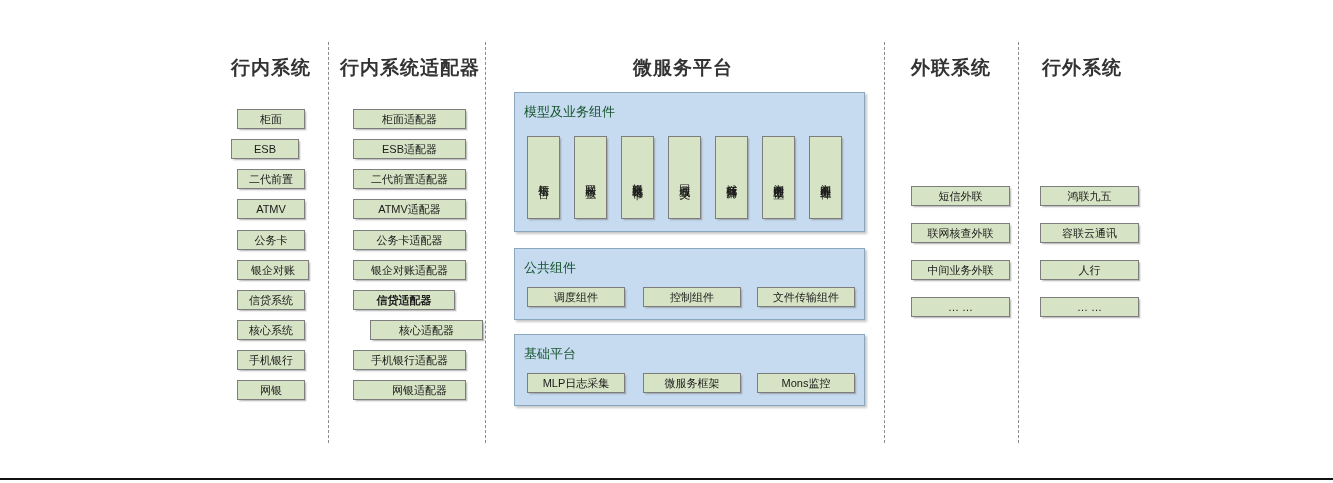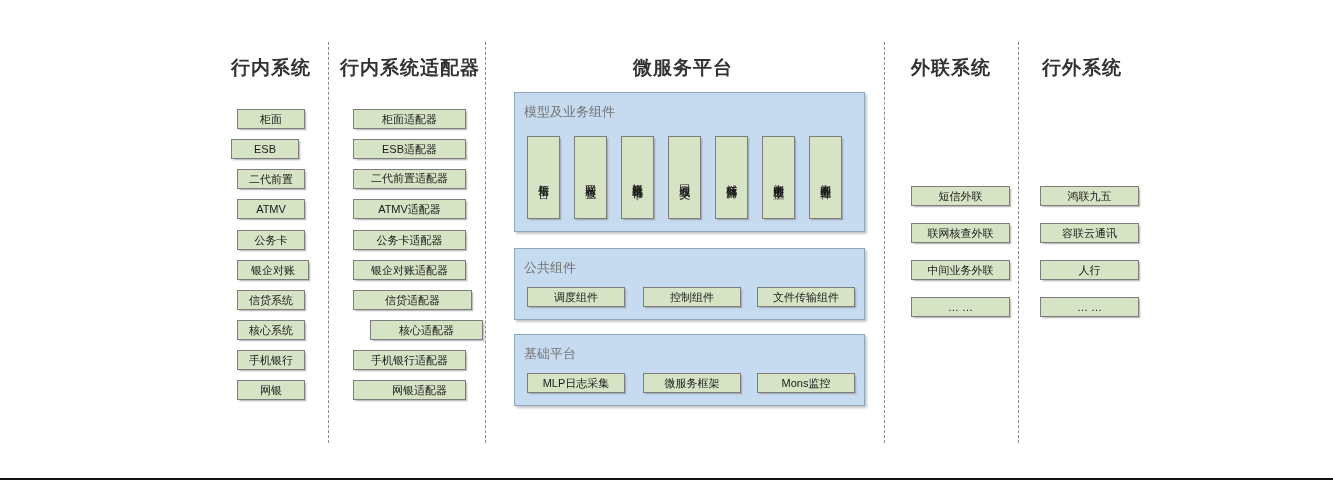--- a/index.html
+++ b/index.html
@@ -68,21 +68,21 @@
   .panel {
     position: absolute;
     box-sizing: border-box;
     background: #c6dbef;
     border: 1.2px solid #8ba6bf;
     box-shadow: 2px 2px 2px rgba(120,120,120,0.4);
   }
   .panel-label {
     position: absolute;
     font-size: 13px;
-    color: #737373;
+    color: #14532d;
     white-space: nowrap;
   }
 
   
   .page-rule {
     position: absolute;
     left: 0;
     width: 1333px;
     height: 2px;
     background: #111111;
@@ -110,25 +110,25 @@
   <div class="node" style="left:237px; top:199px; width:68px; height:20px;">ATMV</div>
   <div class="node" style="left:237px; top:230px; width:68px; height:20px;">公务卡</div>
   <div class="node" style="left:237px; top:260px; width:72px; height:20px;">银企对账</div>
   <div class="node" style="left:237px; top:290px; width:68px; height:20px;">信贷系统</div>
   <div class="node" style="left:237px; top:320px; width:68px; height:20px;">核心系统</div>
   <div class="node" style="left:237px; top:350px; width:68px; height:20px;">手机银行</div>
   <div class="node" style="left:237px; top:380px; width:68px; height:20px;">网银</div>
 
   <div class="node wide" style="left:353px; top:109px; width:113px; height:20px;">柜面适配器</div>
   <div class="node wide" style="left:353px; top:139px; width:113px; height:20px;">ESB适配器</div>
-  <div class="node wide" style="left:353px; top:169px; width:113px; height:20px;font-family:Liberation Mono, monospace;">二代前置适配器</div>
+  <div class="node wide" style="left:353px; top:169px; width:113px; height:20px;">二代前置适配器</div>
   <div class="node wide" style="left:353px; top:199px; width:113px; height:20px;">ATMV适配器</div>
   <div class="node wide" style="left:353px; top:230px; width:113px; height:20px;">公务卡适配器</div>
   <div class="node wide" style="left:353px; top:260px; width:113px; height:20px;">银企对账适配器</div>
-  <div class="node wide" style="left:353px; top:290px; width:119px; height:20px;">信贷适配器</div>
+  <div class="node wide" style="left:353px; top:290px; width:102px; height:20px;font-weight:bold;">信贷适配器</div>
   <div class="node wide" style="left:353px; top:320px; width:113px; height:20px;margin-left:17px;">核心适配器</div>
   <div class="node wide" style="left:353px; top:350px; width:113px; height:20px;">手机银行适配器</div>
   <div class="node wide" style="left:353px; top:380px; width:113px; height:20px;padding-left:20px;">网银适配器</div>
 
   <div class="panel" style="left:514px; top:92px; width:351px; height:140px;"></div>
   <div class="panel-label" style="left:524px; top:103px;">模型及业务组件</div>
 
   <div class="node vert" style="left:527px; top:136px; width:33px; height:83px;">短信平台</div>
   <div class="node vert" style="left:574px; top:136px; width:33px; height:83px;">联网核查</div>
   <div class="node vert" style="left:621px; top:136px; width:33px; height:83px;">银联及银行卡</div>

